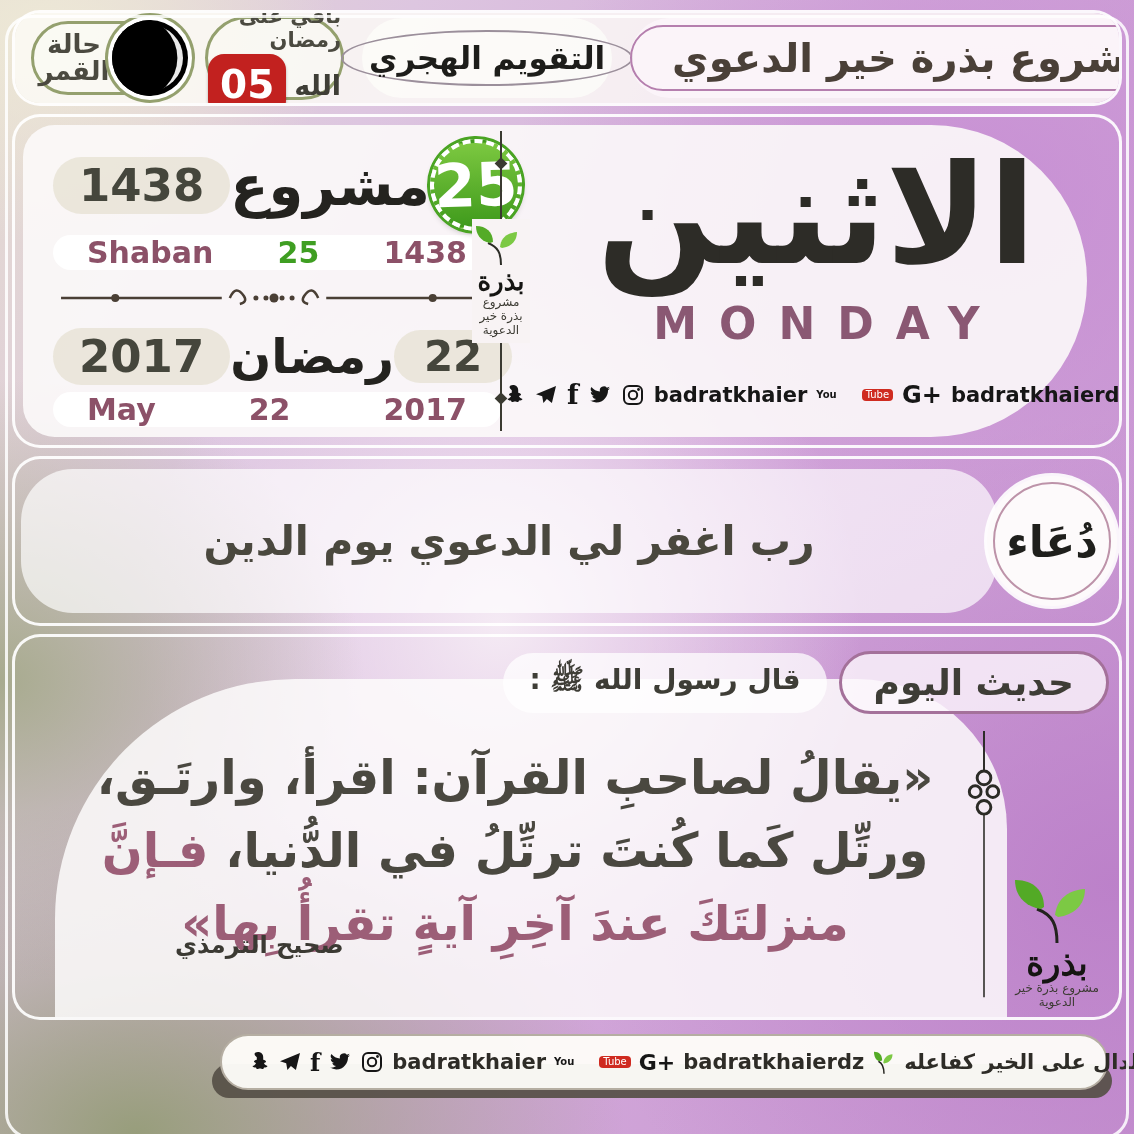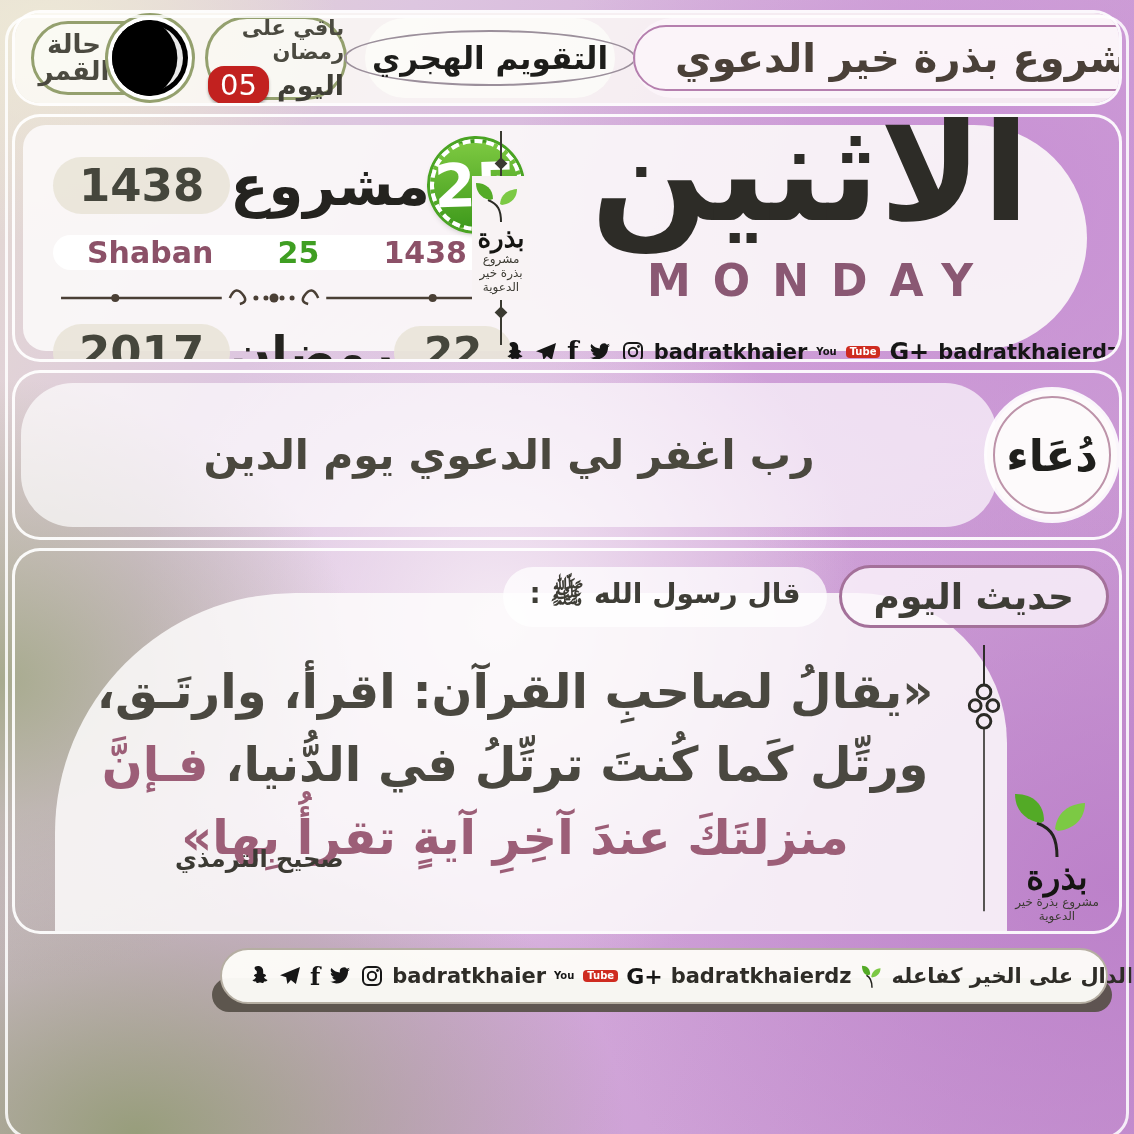--- a/index.html
+++ b/index.html
@@ -40,36 +40,36 @@
           width:84px; height:84px; border-radius:50%; background:#fff;
           box-shadow:0 0 0 3px #94a06e; overflow:hidden; }
   .moon .disc { position:absolute; inset:4px; border-radius:50%; background:#000; overflow:hidden; }
   .moon .lit  { position:absolute; inset:6%; border-radius:50%; background:#e9e9e9; }
   .moon .shade{ position:absolute; inset:-2%; border-radius:50%; background:#000;
                 transform:translateX(-16%); }
   .ram-pill { width:190px; height:84px; border:3px solid #94a06e; border-radius:42px;
               background:rgba(250,250,244,.6); flex-direction:column; gap:2px; padding-top:4px; }
   .ram-top { font-size:21px; font-weight:bold; color:#4b4a40; direction:rtl; }
   .ram-bottom { display:flex; align-items:center; gap:8px; direction:ltr; }
-  .count-badge { background:#c2211f; color:#fff; font-size:29px; font-weight:normal;
-                 border-radius:16px; padding:0 12px; line-height:38px;
+  .count-badge { background:#c2211f; color:#fff; font-size:39px; font-weight:bold;
+                 border-radius:16px; padding:12px 12px; line-height:38px;
                  box-shadow:0 2px 3px rgba(0,0,0,.3); }
   .ram-unit { font-size:27px; font-weight:bold; color:#3f3e36; }
   .logo-pill { width:250px; height:80px; background:rgba(253,252,249,.8);
                border-radius:40px; }
   .logo-oval { border:2px solid #9b8f9b; border-radius:50%; padding:8px 26px;
                font-size:31px; font-weight:bold; color:#1d1d1a; direction:rtl; white-space:nowrap; }
   .project-pill { flex:1; height:80px; background:rgba(252,246,251,.78);
                   border-radius:40px; border:0; position:relative; }
   .project-pill .inner { border:2.5px solid #b57fae; border-radius:999px; padding:8px 40px;
                          font-size:40px; font-weight:bold; color:#4a4038; direction:rtl;
                          white-space:nowrap; }
 
   
-  #sec-main { margin:8px 12px 0; height:248px; }
+  #sec-main { margin:8px 12px 0; height:334px; }
   .main-card { position:absolute; left:8px; top:8px; bottom:8px; width:calc(100% - 40px);
                background:rgba(252,250,250,.9); border-radius:34px 168px 168px 34px;
                display:flex; }
   .cal { width:478px; padding:14px 0 10px 30px; display:flex; flex-direction:column; }
   .cal-row-big { display:flex; align-items:center; justify-content:space-between; height:104px; }
   .date-chip { background:rgba(233,228,216,.9); border-radius:999px; padding:2px 26px;
                font-size:45px; font-weight:bold; color:#45463c; }
   .month-ar { font-size:56px; font-weight:bold; color:#24231f; direction:rtl; }
   .day-badge { width:122px; height:92px; border-radius:46px;
                background:linear-gradient(#7cc840,#3f9a1c); border:4px dashed #fff;
@@ -96,22 +96,22 @@
   .day-ar { font-size:138px; font-weight:bold; color:#2d2c27; line-height:1.05;
             direction:rtl; margin-top:-8px; }
   .day-en { font-size:44px; font-weight:bold; color:#8a5873; letter-spacing:22px;
             margin:10px 0 0 22px; }
   .social-row { margin-top:30px; display:flex; align-items:center; gap:9px;
                 direction:ltr; font-size:21px; font-weight:bold; color:#161616; }
   .icon { display:inline-flex; align-items:center; justify-content:center; }
   .fb-f { font-size:27px; font-weight:bold; color:#161616; font-family:"DejaVu Serif",serif; }
   .yt { display:flex; align-items:center; line-height:1; gap:9px; }
   .yt .you { font-size:10px; font-weight:bold; color:#161616; }
-  .yt .tube { font-size:10px; font-weight:bold; color:#fff; background:#cf2b20;
-              border-radius:4px; padding:1px 4px; }
+  .yt .tube { font-size:10px; font-weight:normal; color:#fff; background:#cf2b20;
+              border-radius:4px; padding:1px 4px;margin-left:16px; }
   .gplus { font-size:24px; font-weight:bold; color:#161616; }
 
   
   #sec-dua { margin:8px 12px 0; height:170px; }
   .dua-bar { position:absolute; left:6px; top:10px; bottom:10px; right:122px;
              background:rgba(255,255,255,.68); border-radius:52px;
              display:flex; align-items:center; justify-content:center; }
   .dua-text { font-size:41px; font-weight:bold; color:#4a483e; direction:rtl; }
   .dua-circle { position:absolute; right:2px; top:50%; transform:translateY(-50%);
                 width:130px; height:130px; border-radius:50%; background:#fdfafb;
@@ -173,21 +173,21 @@
           <div class="disc">
               <div class="lit"></div>
               <div class="shade"></div>
             </div>
         </div>
       </div>
       <div class="pill ram-pill">
         <div class="ram-top">باقي على رمضان</div>
         <div class="ram-bottom">
           <span class="count-badge">05</span>
-          <span class="ram-unit">اليوم</span>
+          <span class="ram-unit">الله</span>
         </div>
       </div>
       <div class="pill logo-pill">
         <span class="logo-oval">التقويم الهجري</span>
       </div>
       <div class="pill project-pill">
         <span class="inner">مشروع بذرة خير الدعوي</span>
       </div>
     </div>
   </div>

